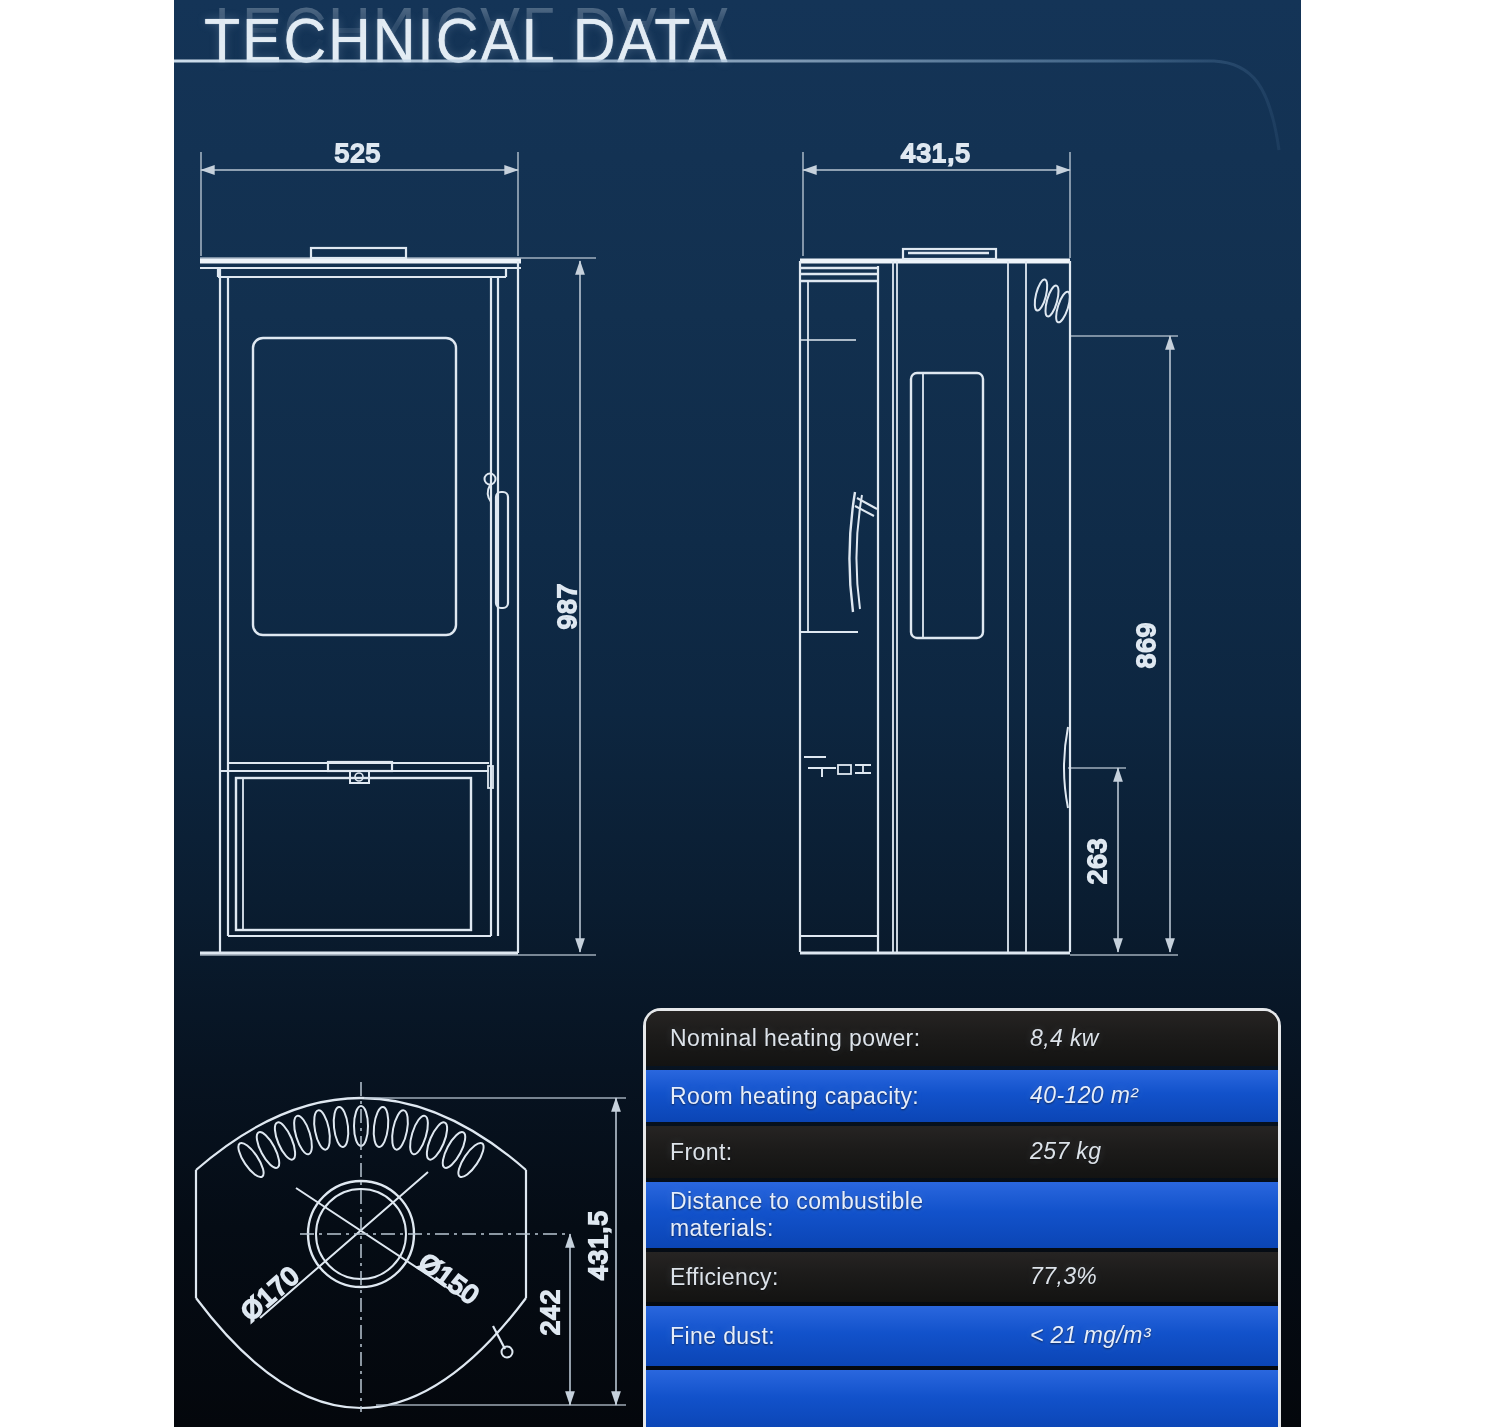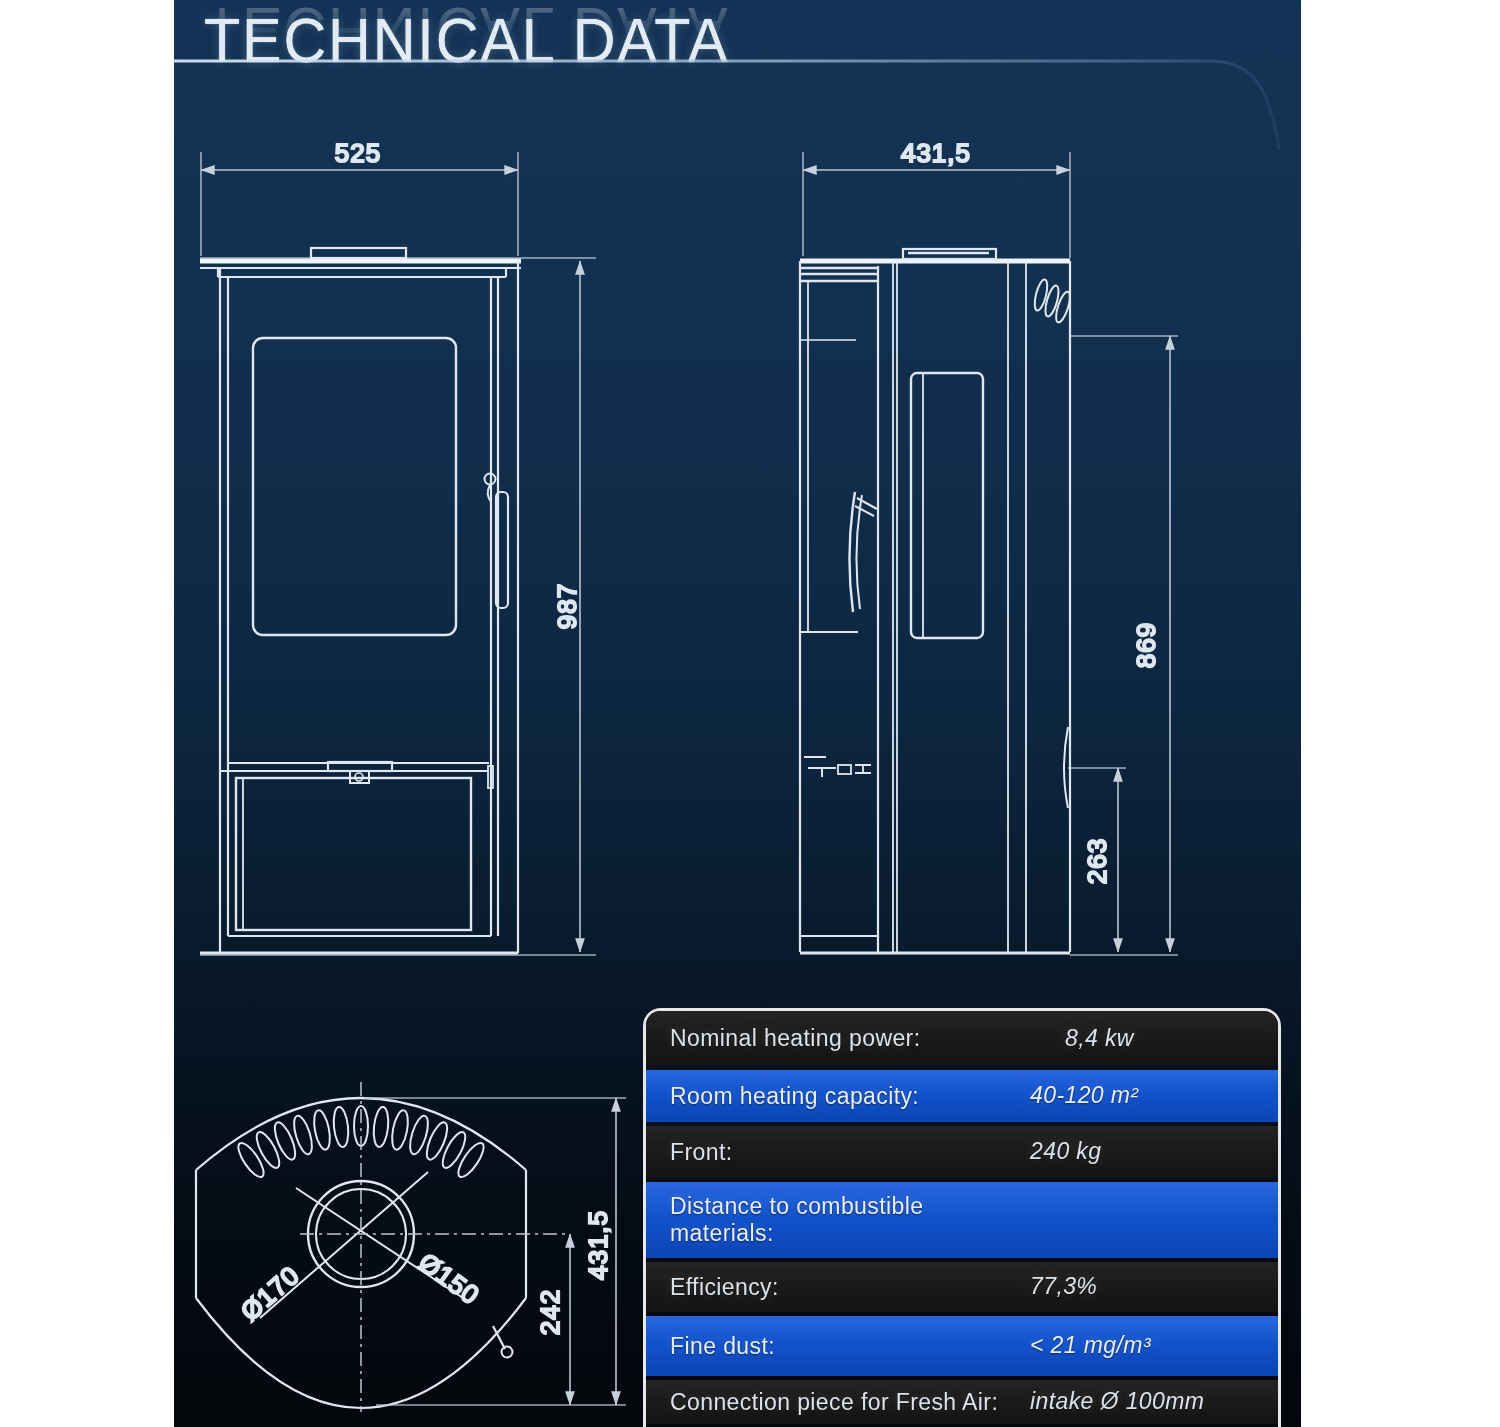--- a/index.html
+++ b/index.html
@@ -18,28 +18,28 @@
   .header-line{position:absolute;left:0;top:0;}
   
   .drawings{position:absolute;left:0;top:0;}
   .drawings text{font-family:"Liberation Sans",sans-serif;fill:#c5d0da;font-size:26px;letter-spacing:1px;}
   
   .spec-table{position:absolute;left:469px;top:1008px;width:638px;height:419px;box-sizing:border-box;
     border:3px solid #e6e8ea;border-bottom:none;border-radius:18px 18px 0 0;padding:0;}
   .row{display:flex;align-items:center;margin-bottom:4px;width:100%;}
   .row.dark{background:linear-gradient(180deg,#262423 0%,#1c1b1a 45%,#131312 100%);}
   .row.blue{background:linear-gradient(180deg,#2a67de 0%,#1252cb 45%,#0b45b5 100%);}
-  .row:first-child{border-radius:14px 14px 0 0;gap:35px;}
+  .row:first-child{border-radius:14px 14px 0 0;}
   .cell{font-size:23px;letter-spacing:.4px;color:#dde3ea;
     text-shadow:0 1px 2px rgba(0,0,0,.55),0 0 8px rgba(205,225,255,.18);}
   .row.blue .cell{color:#e6eefb;}
   .cell.label{width:360px;padding-left:24px;flex:0 0 auto;}
   .cell.value{flex:1 1 auto;line-height:1.35;}
   .cell.value span{display:block;font-style:italic;}
-  .h1{height:55px}.h2{height:52px}.h3{height:52px}.h4{height:76px}
+  .h1{height:55px}.h2{height:52px}.h3{height:52px}.h4{height:66px}
   .h5{height:50px}.h6{height:60px}.h7{height:44px}.h8{height:60px}
 </style>
 </head>
 <body>
 
 <div class="page">
 
   <div class="title">TECHNICAL DATA</div>
   <div class="title-reflection">TECHNICAL DATA</div>
   <svg class="header-line" width="1127" height="170">
@@ -208,48 +208,41 @@
     <div class="row blue h2">
       <div class="cell label">Room heating capacity:</div>
       <div class="cell value">
           <span>40-120 m²</span>
           <span></span>
         </div>
     </div>
     <div class="row dark h3">
       <div class="cell label">Front:</div>
       <div class="cell value">
-          <span>240 kg</span>
+          <span>257 kg</span>
           <span></span>
         </div>
     </div>
     <div class="row blue h4">
       <div class="cell label">Distance to combustible materials:</div>
     </div>
     <div class="row dark h5">
       <div class="cell label">Efficiency:</div>
       <div class="cell value">
           <span>77,3%</span>
           <span></span>
         </div>
     </div>
     <div class="row blue h6">
       <div class="cell label">Fine dust:</div>
       <div class="cell value">
           <span>&lt; 21 mg/m³</span>
           <span></span>
         </div>
     </div>
-    <div class="row dark h7">
-      <div class="cell label">Connection piece for Fresh Air:</div>
-      <div class="cell value">
-          <span>intake Ø 100mm</span>
-          <span></span>
-        </div>
-    </div>
     <div class="row blue h8">
       <div class="cell label"></div>
       <div class="cell value">
           <span></span>
           <span></span>
         </div>
     </div>
   </div>
 
 </div>

